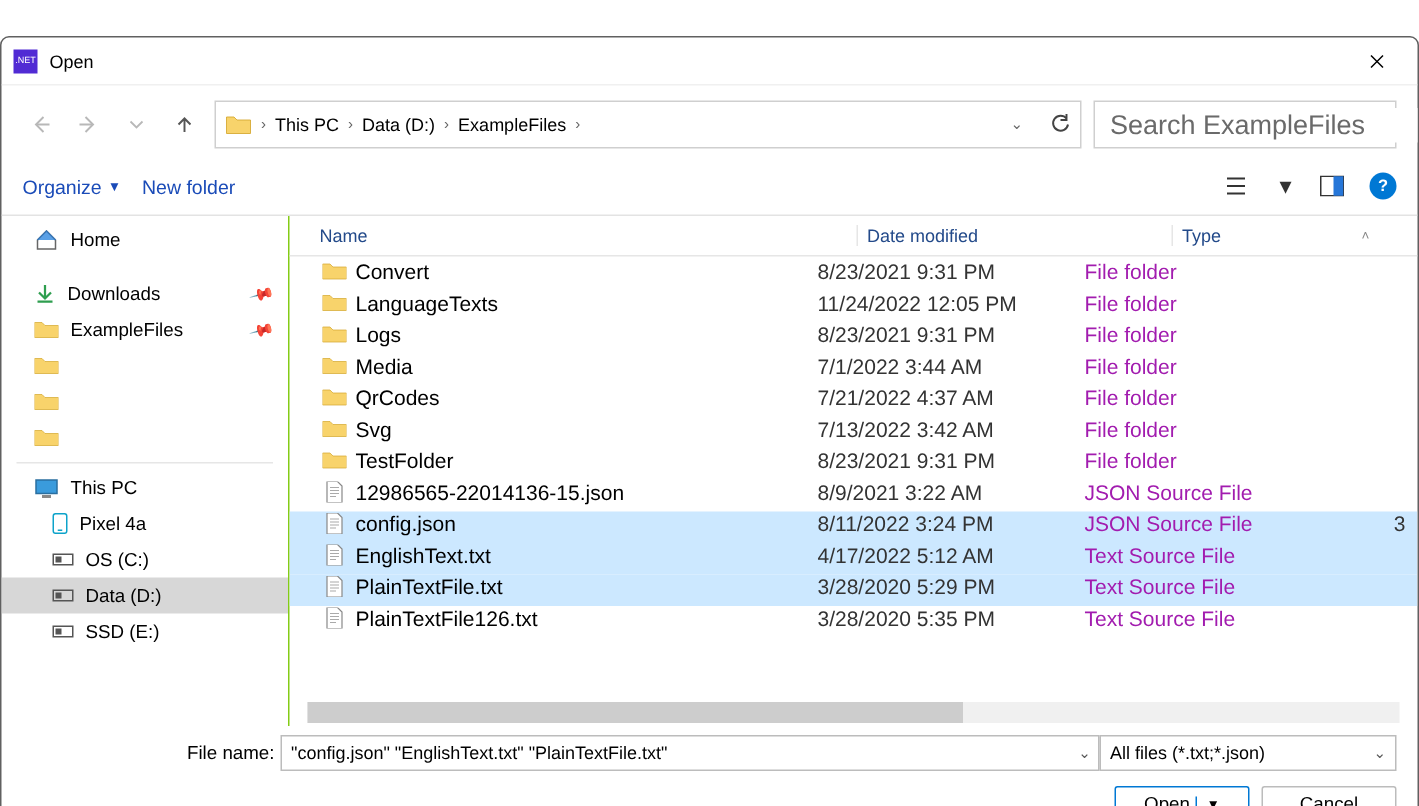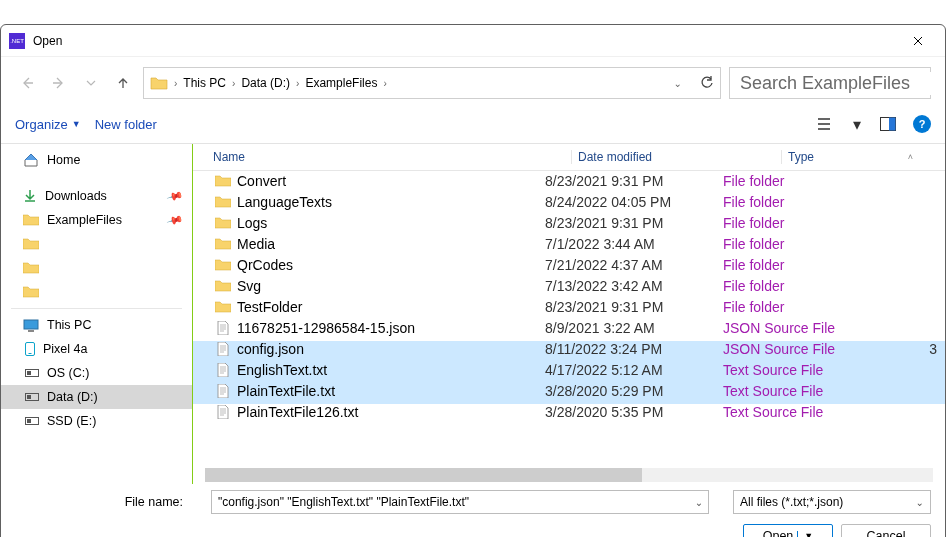--- a/index.html
+++ b/index.html
@@ -51,34 +51,34 @@
   .row.selected { background:#cce8ff; }
   .row .icon { width:20px; display:inline-flex; justify-content:center; margin-right:4px;}
   .row .c-name { flex:0 0 326px; display:flex; align-items:center; }
   .row .c-date { flex:0 0 178px; color:#333; padding-left:6px;}
   .row .c-type { flex:0 0 150px; color:#a21caf; padding-left:6px;}
   .row .c-size { flex:1; color:#333; padding-left:6px; text-align:right; padding-right:8px;}
   .hscroll { height: 14px; margin: 8px 12px 2px 12px; background: #f0f0f0; position:relative;}
   .hscroll-thumb { position:absolute; left:0; top:0; bottom:0; width:60%; background:#cdcdcd;}
 
   .footer { padding: 6px 14px 12px; }
-  .fnrow { display:flex; align-items:center; gap:24px; }
+  .fnrow { display:flex; align-items:center; gap:0; }
   .fnlabel { width:172px; text-align:right; font-size:12.5px; padding-right:4px;}
   .fninput { flex:1; height:24px; border:1px solid #bcbcbc; display:flex; align-items:center;}
   .fninput input { flex:1; border:none; outline:none; font-size:12px; padding:0 6px; }
   .fninput .dd { width:18px; text-align:center; color:#555; font-size:10px;}
   .filter { width:198px; height:24px; border:1px solid #bcbcbc; display:flex; align-items:center; padding:0 6px; font-size:12px;}
   .filter .dd { margin-left:auto; font-size:10px; color:#555;}
   .btnrow { display:flex; justify-content:flex-end; gap:8px; margin-top:10px;}
   .btn { width:90px; height:24px; border:1px solid #bcbcbc; font-size:12.5px; background:#fff; display:flex; align-items:center; justify-content:center; border-radius:2px; gap:4px;}
   .btn.primary { border-color:#0078d4; color:#000;}
 
    svg { display:block; }
   .divider { height:1px; background:#e6e6e6; margin: 4px 10px;}
-  .tree-item.indent2 { padding-left: 24px; text-align: right; }
+  .tree-item.indent2 { padding-left: 34px; text-align: right; }
   .phone-icon { width:10px; height:14px; border:1.5px solid #0da3ca; border-radius:2px; display:inline-block; position:relative;}
   .phone-icon::after { content:""; position:absolute; bottom:1px; left:50%; transform:translateX(-50%); width:3px; height:1px; background:#0da3ca;}
   .disk-rect { width:14px; height:8px; border:1px solid #555; display:inline-block; position:relative;}
   .disk-rect::after { content:""; position:absolute; top:1px; left:1px; width:4px; height:4px; background:#555;}
 </style>
 </head>
 <body>
 
 <div class="window">
 
@@ -279,21 +279,21 @@
           </div>
           <div class="row">
             <div class="c-name">
               <span class="icon">
                 <svg width="16" height="12" viewBox="0 0 16 12">
                   <path d="M0 1 h5 l2 2 h9 v8 h-16 z" fill="#f8d36b" stroke="#d6a933" stroke-width="0.5"></path>
                 </svg>
               </span>
               <span>LanguageTexts</span>
             </div>
-            <div class="c-date">8/24/2022 04:05 PM</div>
+            <div class="c-date">11/24/2022 12:05 PM</div>
             <div class="c-type">File folder</div>
             <div class="c-size"></div>
           </div>
           <div class="row">
             <div class="c-name">
               <span class="icon">
                 <svg width="16" height="12" viewBox="0 0 16 12">
                   <path d="M0 1 h5 l2 2 h9 v8 h-16 z" fill="#f8d36b" stroke="#d6a933" stroke-width="0.5"></path>
                 </svg>
               </span>
@@ -356,21 +356,21 @@
             <div class="c-size"></div>
           </div>
           <div class="row">
             <div class="c-name">
               <span class="icon">
                 <svg width="12" height="14" viewBox="0 0 12 14">
                   <path d="M1 0 h7 l3 3 v11 h-10 z" fill="#fff" stroke="#888" stroke-width="0.8"></path>
                   <path d="M3 4 h6 M3 6 h6 M3 8 h6 M3 10 h4" stroke="#aaa" stroke-width="0.8"></path>
                 </svg>
               </span>
-              <span>11678251-12986584-15.json</span>
+              <span>12986565-22014136-15.json</span>
             </div>
             <div class="c-date">8/9/2021 3:22 AM</div>
             <div class="c-type">JSON Source File</div>
             <div class="c-size"></div>
           </div>
           <div class="row selected">
             <div class="c-name">
               <span class="icon">
                 <svg width="12" height="14" viewBox="0 0 12 14">
                   <path d="M1 0 h7 l3 3 v11 h-10 z" fill="#fff" stroke="#888" stroke-width="0.8"></path>

